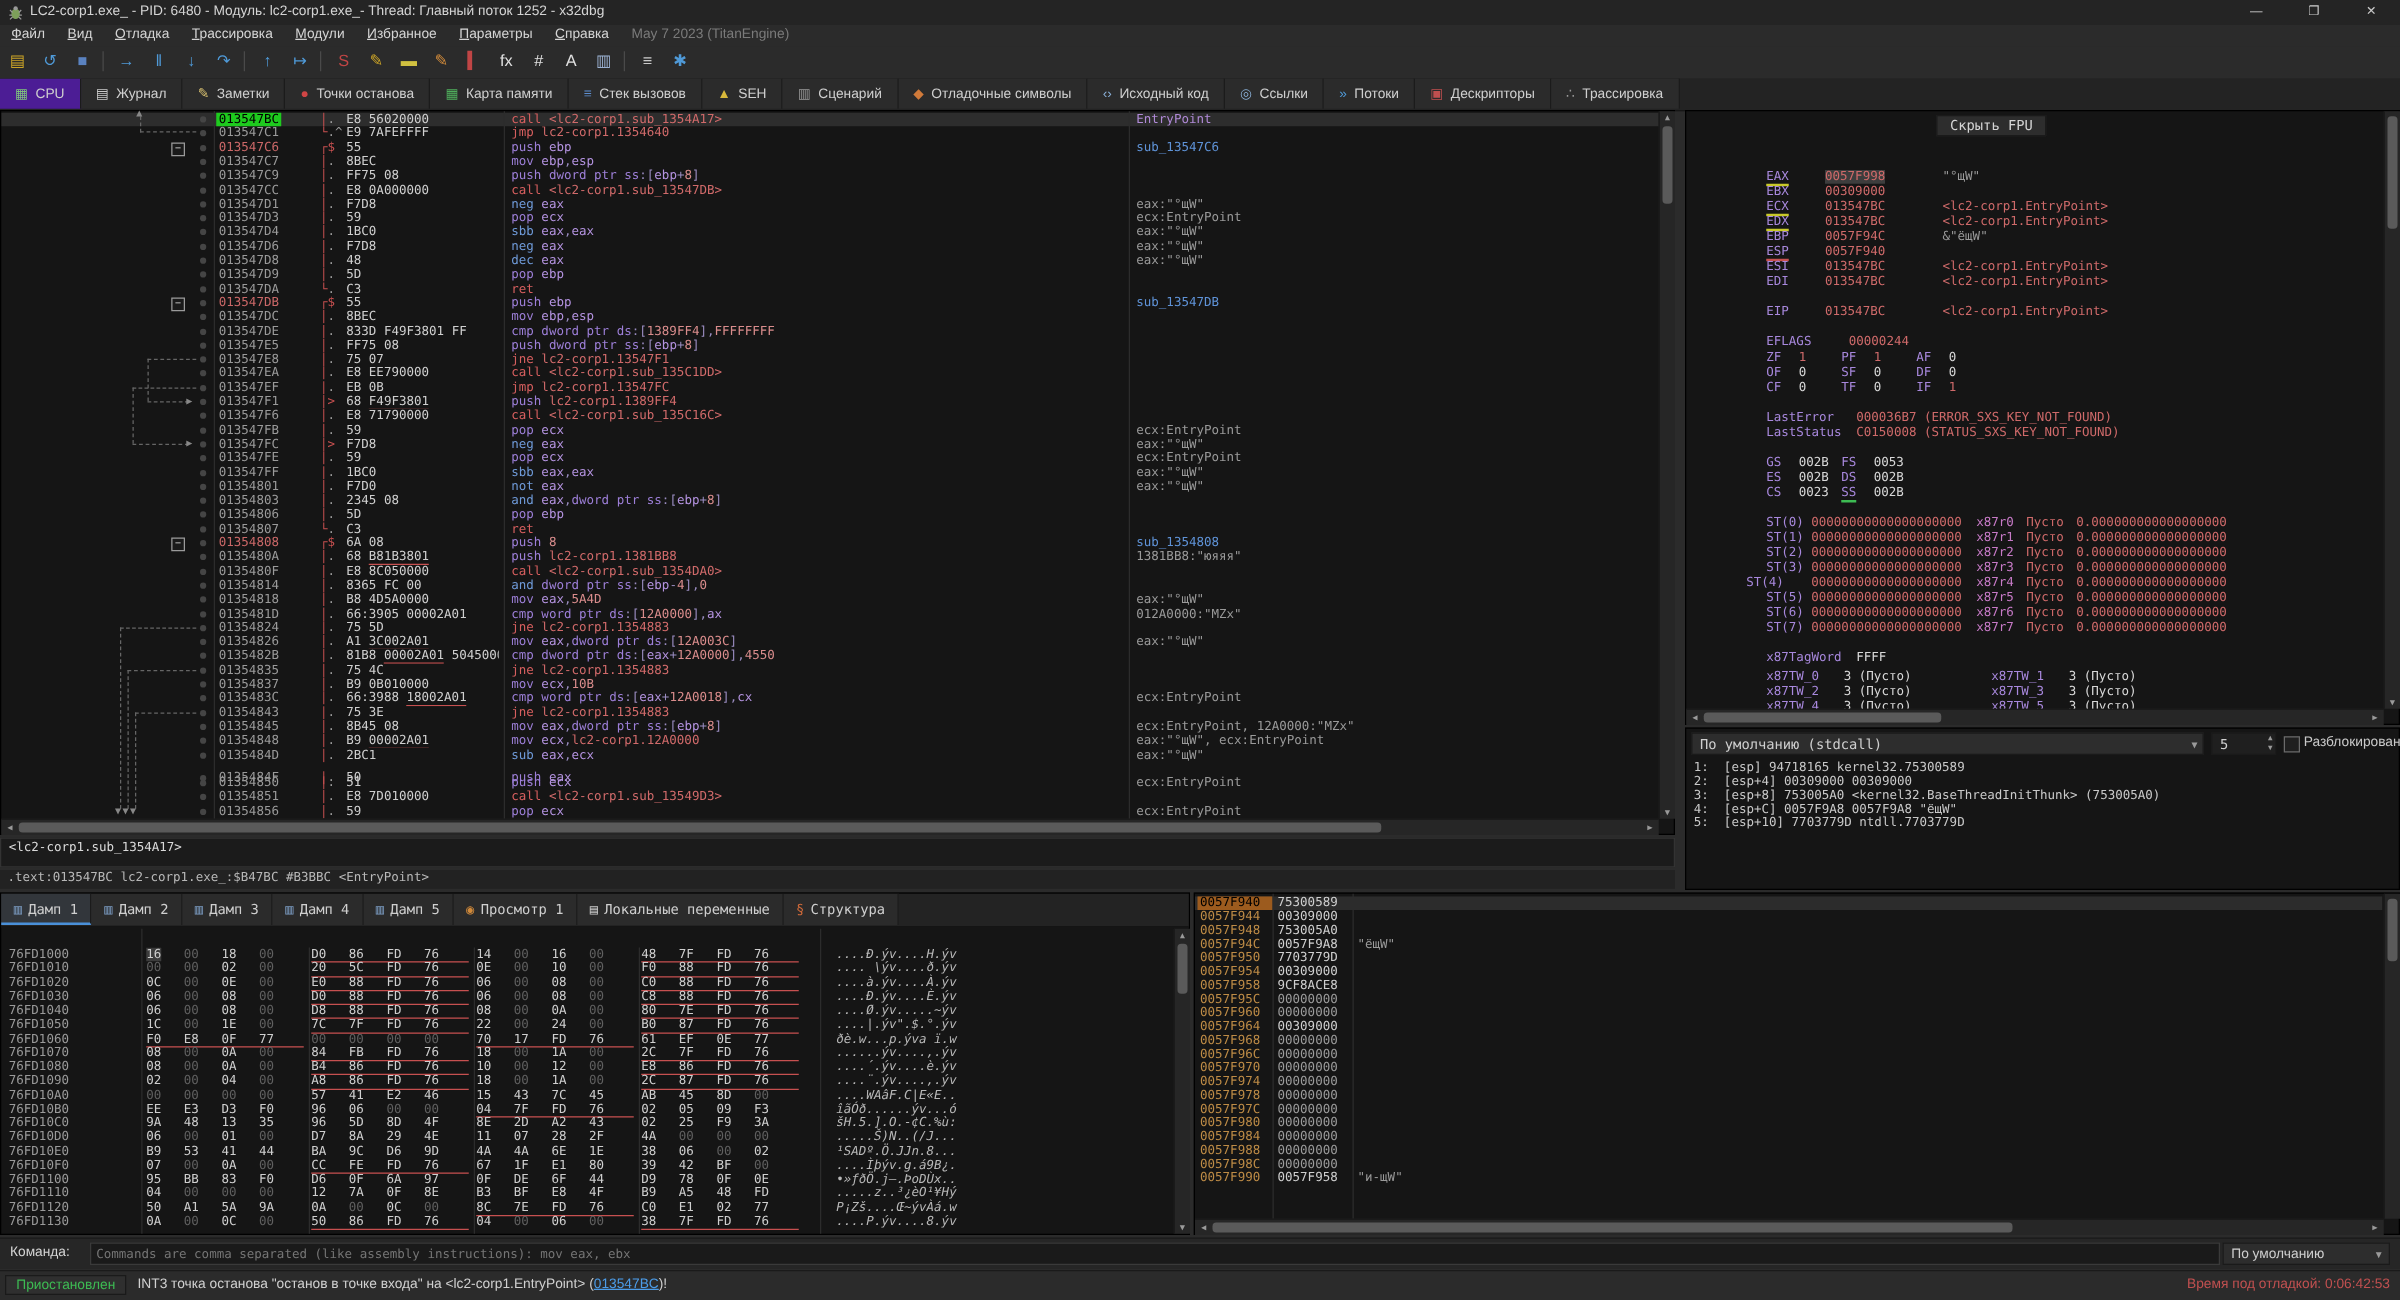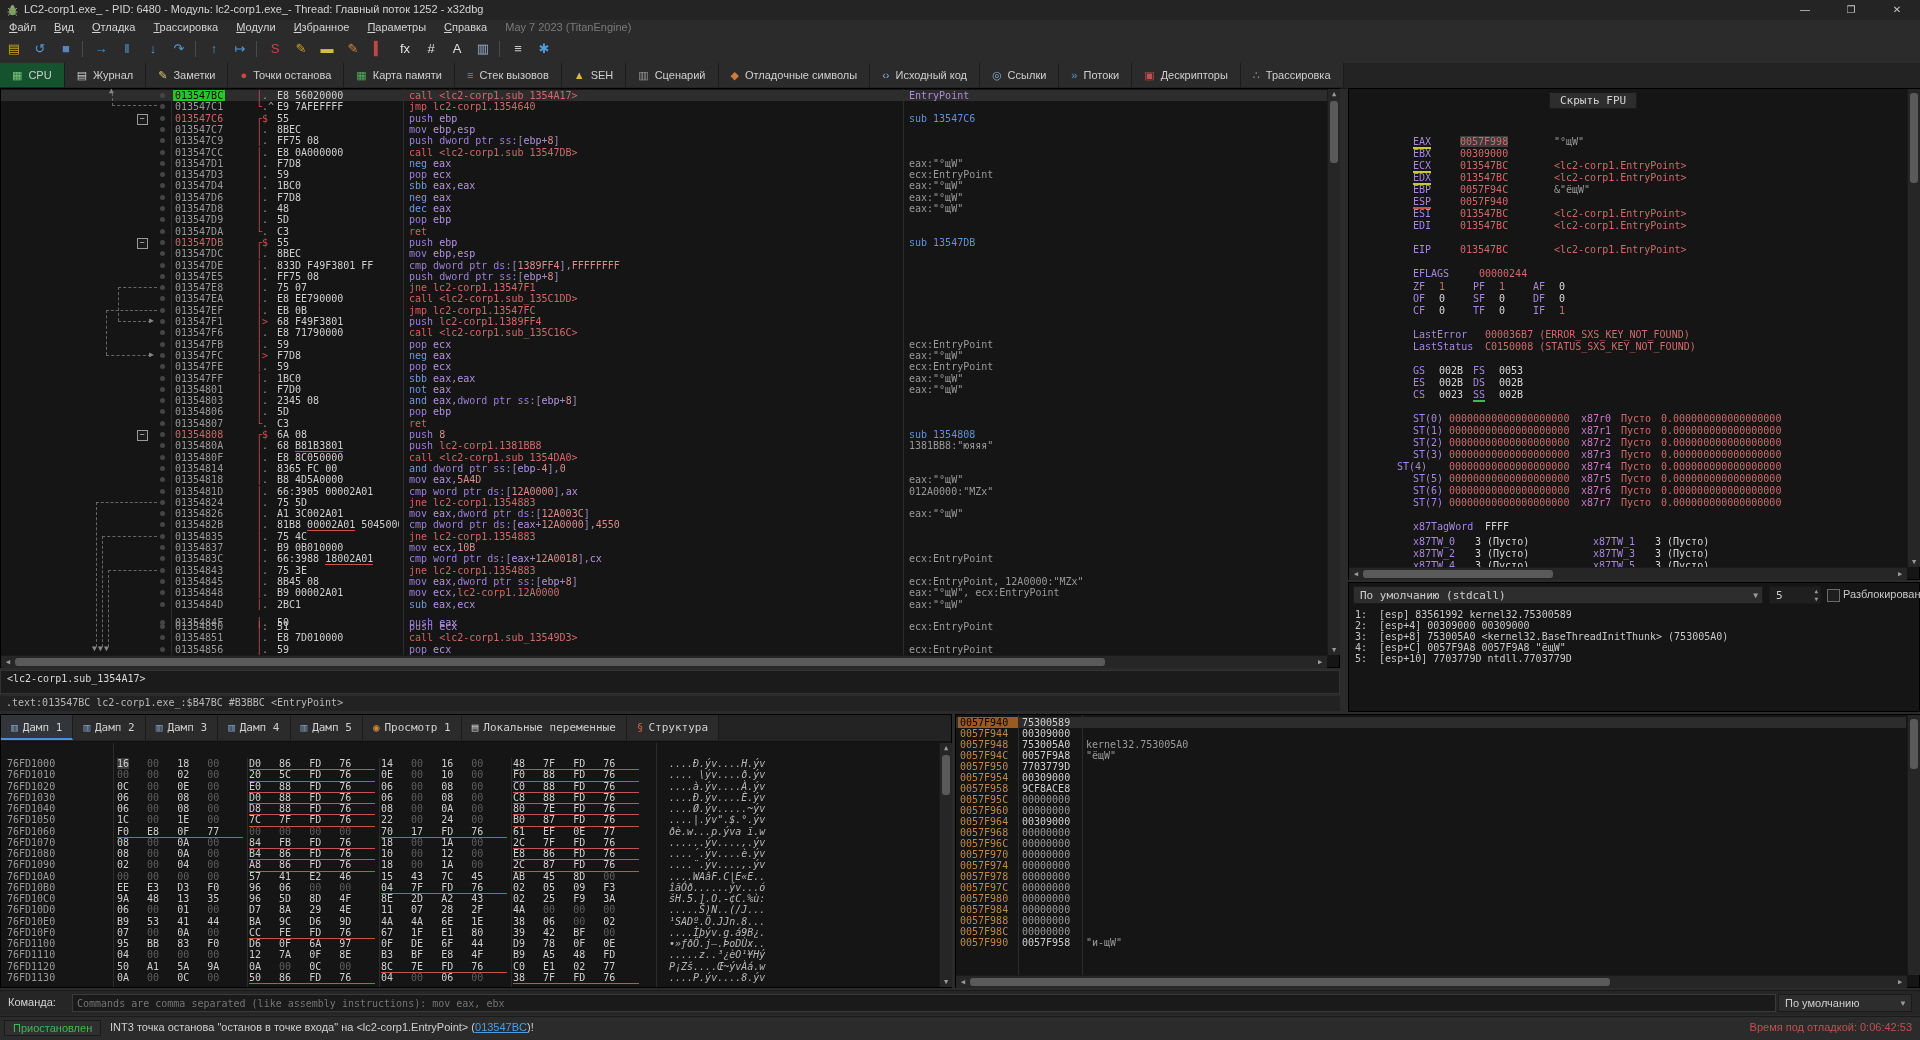--- a/index.html
+++ b/index.html
@@ -11,21 +11,21 @@
   #titlebar .ttl{position:absolute;left:24px;top:3px;}
   .winbtn{position:absolute;top:0;width:46px;height:20px;text-align:center;line-height:20px;font-size:10px;color:#c9c9c9;}
   #menubar{position:absolute;left:0;top:20px;width:1920px;height:17px;background:#2b2b2b;font-size:11px;}
   .menuitem{display:inline-block;padding:1px 9px;color:#d4d4d4;}
   .menunote{display:inline-block;padding:1px 9px;color:#7a7a7a;}
   #toolbar{position:absolute;left:0;top:37px;width:1920px;height:26px;background:#2b2b2b;border-bottom:1px solid #1f1f1f;}
   .tbi{display:inline-block;width:24px;height:20px;margin:2px 0 0 2px;text-align:center;line-height:20px;font-size:13px;}
   .tbsep{display:inline-block;width:1px;height:16px;background:#4a4a4a;margin:0 4px -4px 4px;}
   #maintabs{position:absolute;left:0;top:63px;width:1920px;height:25px;background:#232323;border-bottom:1px solid #161616;}
   .mtab{display:inline-block;height:24px;line-height:24px;padding:0 12px;font-size:11px;color:#cfcfcf;background:#2b2b2b;border-right:1px solid #1b1b1b;}
-  .mtab.active{background:#14532d;}
+  .mtab.active{background:#4c1d95;}
   .mtab .ticon{margin-right:6px;font-size:11px;}
   
   .pane{position:absolute;background:#151515;border:1px solid #000;box-sizing:border-box;}
   
   #disasm{left:0;top:88px;width:1340px;height:580px;}
   .drow{position:absolute;left:0;width:1326px;height:11.3px;line-height:11.3px;font-size:10px;white-space:pre;}
   .drow.sel{background:#2d2d2d;}
   .c-dot{position:absolute;left:159px;top:3px;width:5px;height:5px;border-radius:3px;background:#454545;}
   .c-addr{position:absolute;left:174px;width:80px;}
   .a-n{color:#9a9a9a;} .a-fn{color:#cb6868;}
@@ -281,33 +281,33 @@
     <span>По умолчанию (stdcall)</span>
     <span class="arr">▼</span>
   </div>
   <div class="spin" style="left:420px;top:3px">
     <span>5</span>
     <span class="ud">▲<br>▼</span>
   </div>
   <div class="chk" style="left:478px;top:6px"></div>
   <span class="abs" style="left:494px;top:5px;font-size:11px;color:#c9c9c9;font-family:'Liberation Sans',sans-serif">Разблокировано</span>
   <div id="argrows">
-      <div class="argrow" style="left:6px;top:26px">1:  [esp] 83561992 kernel32.75300589</div>
+      <div class="argrow" style="left:6px;top:26px">1:  [esp] 94718165 kernel32.75300589</div>
       <div class="argrow" style="left:6px;top:37px">2:  [esp+4] 00309000 00309000</div>
       <div class="argrow" style="left:6px;top:48px">3:  [esp+8] 753005A0 &lt;kernel32.BaseThreadInitThunk&gt; (753005A0)</div>
       <div class="argrow" style="left:6px;top:59px">4:  [esp+C] 0057F9A8 0057F9A8 "ёщW"</div>
       <div class="argrow" style="left:6px;top:70px">5:  [esp+10] 7703779D ntdll.7703779D</div>
     </div>
 </div>
 
 <div id="stack" class="pane mono">
   <div id="srows" style="position:absolute;left:0;top:2px;width:950px;height:258px;overflow:hidden">
       <div class="srow sel" style="top:0px"><span class="s-a csp">0057F940</span><span class="s-v">75300589</span></div>
       <div class="srow" style="top:11px"><span class="s-a">0057F944</span><span class="s-v">00309000</span></div>
-      <div class="srow" style="top:22px"><span class="s-a">0057F948</span><span class="s-v">753005A0</span><span class="s-c sc-pl">kernel32.753005A0</span></div>
+      <div class="srow" style="top:22px"><span class="s-a">0057F948</span><span class="s-v">753005A0</span></div>
       <div class="srow" style="top:33px"><span class="s-a">0057F94C</span><span class="s-v">0057F9A8</span><span class="s-c sc-pl">"ёщW"</span></div>
       <div class="srow" style="top:44px"><span class="s-a">0057F950</span><span class="s-v">7703779D</span></div>
       <div class="srow" style="top:55px"><span class="s-a">0057F954</span><span class="s-v">00309000</span></div>
       <div class="srow" style="top:66px"><span class="s-a">0057F958</span><span class="s-v">9CF8ACE8</span></div>
       <div class="srow" style="top:77px"><span class="s-a">0057F95C</span><span class="s-v dim">00000000</span></div>
       <div class="srow" style="top:88px"><span class="s-a">0057F960</span><span class="s-v dim">00000000</span></div>
       <div class="srow" style="top:99px"><span class="s-a">0057F964</span><span class="s-v">00309000</span></div>
       <div class="srow" style="top:110px"><span class="s-a">0057F968</span><span class="s-v dim">00000000</span></div>
       <div class="srow" style="top:121px"><span class="s-a">0057F96C</span><span class="s-v dim">00000000</span></div>
       <div class="srow" style="top:132px"><span class="s-a">0057F970</span><span class="s-v dim">00000000</span></div>

